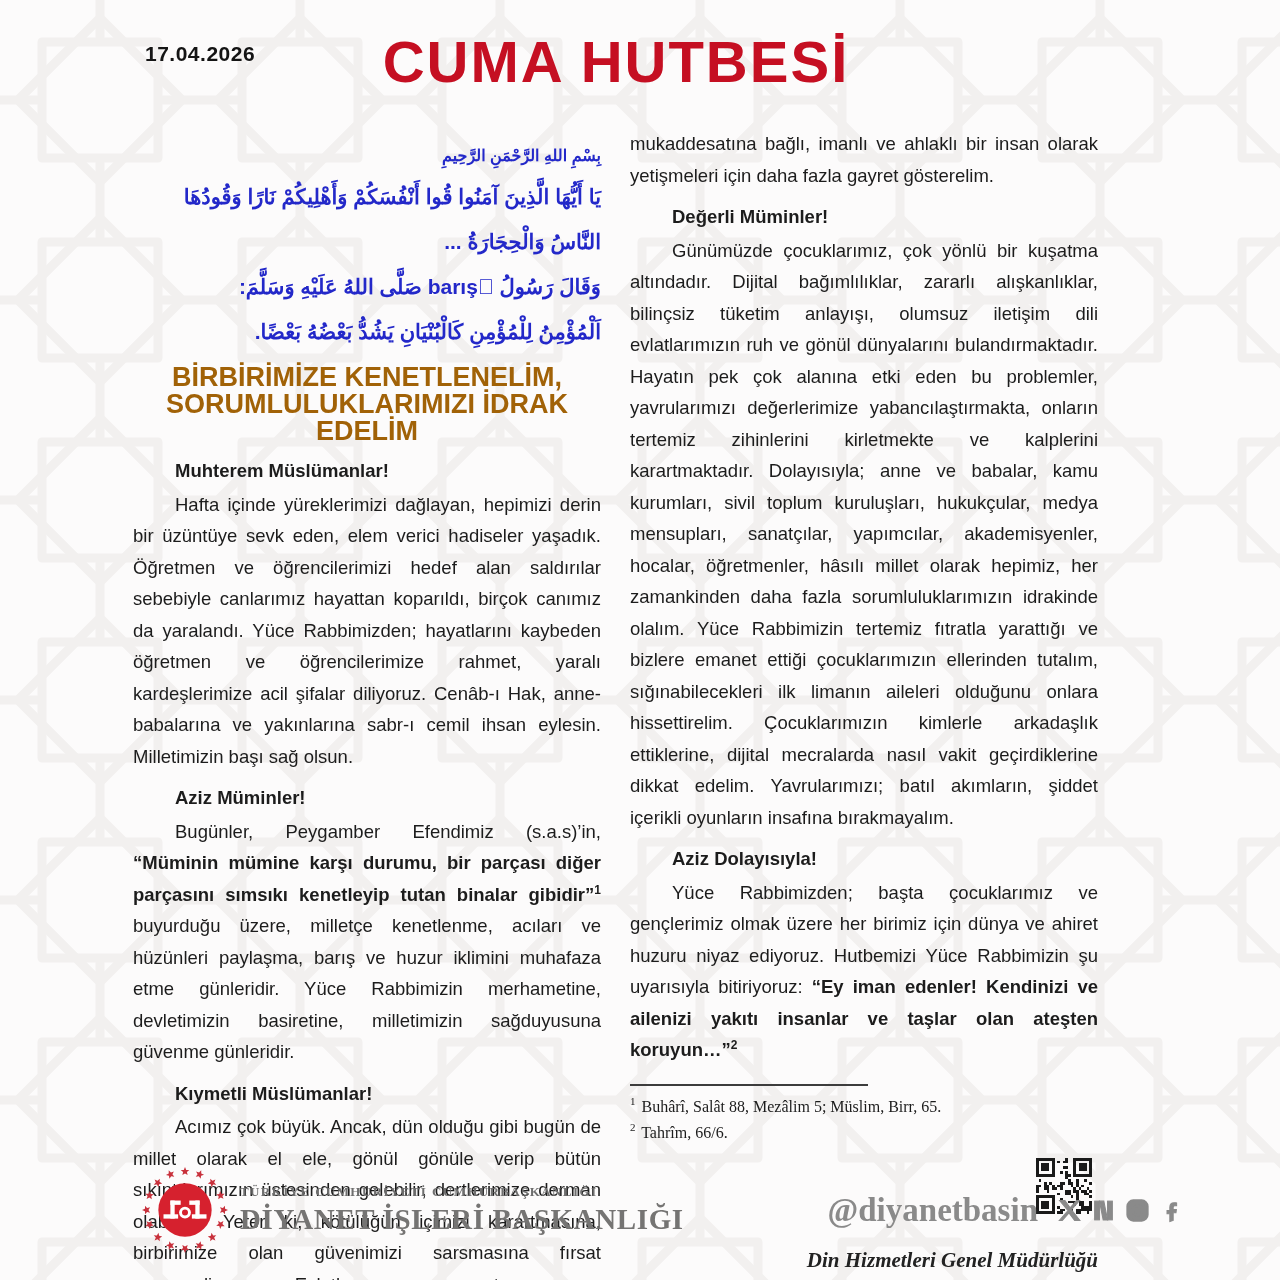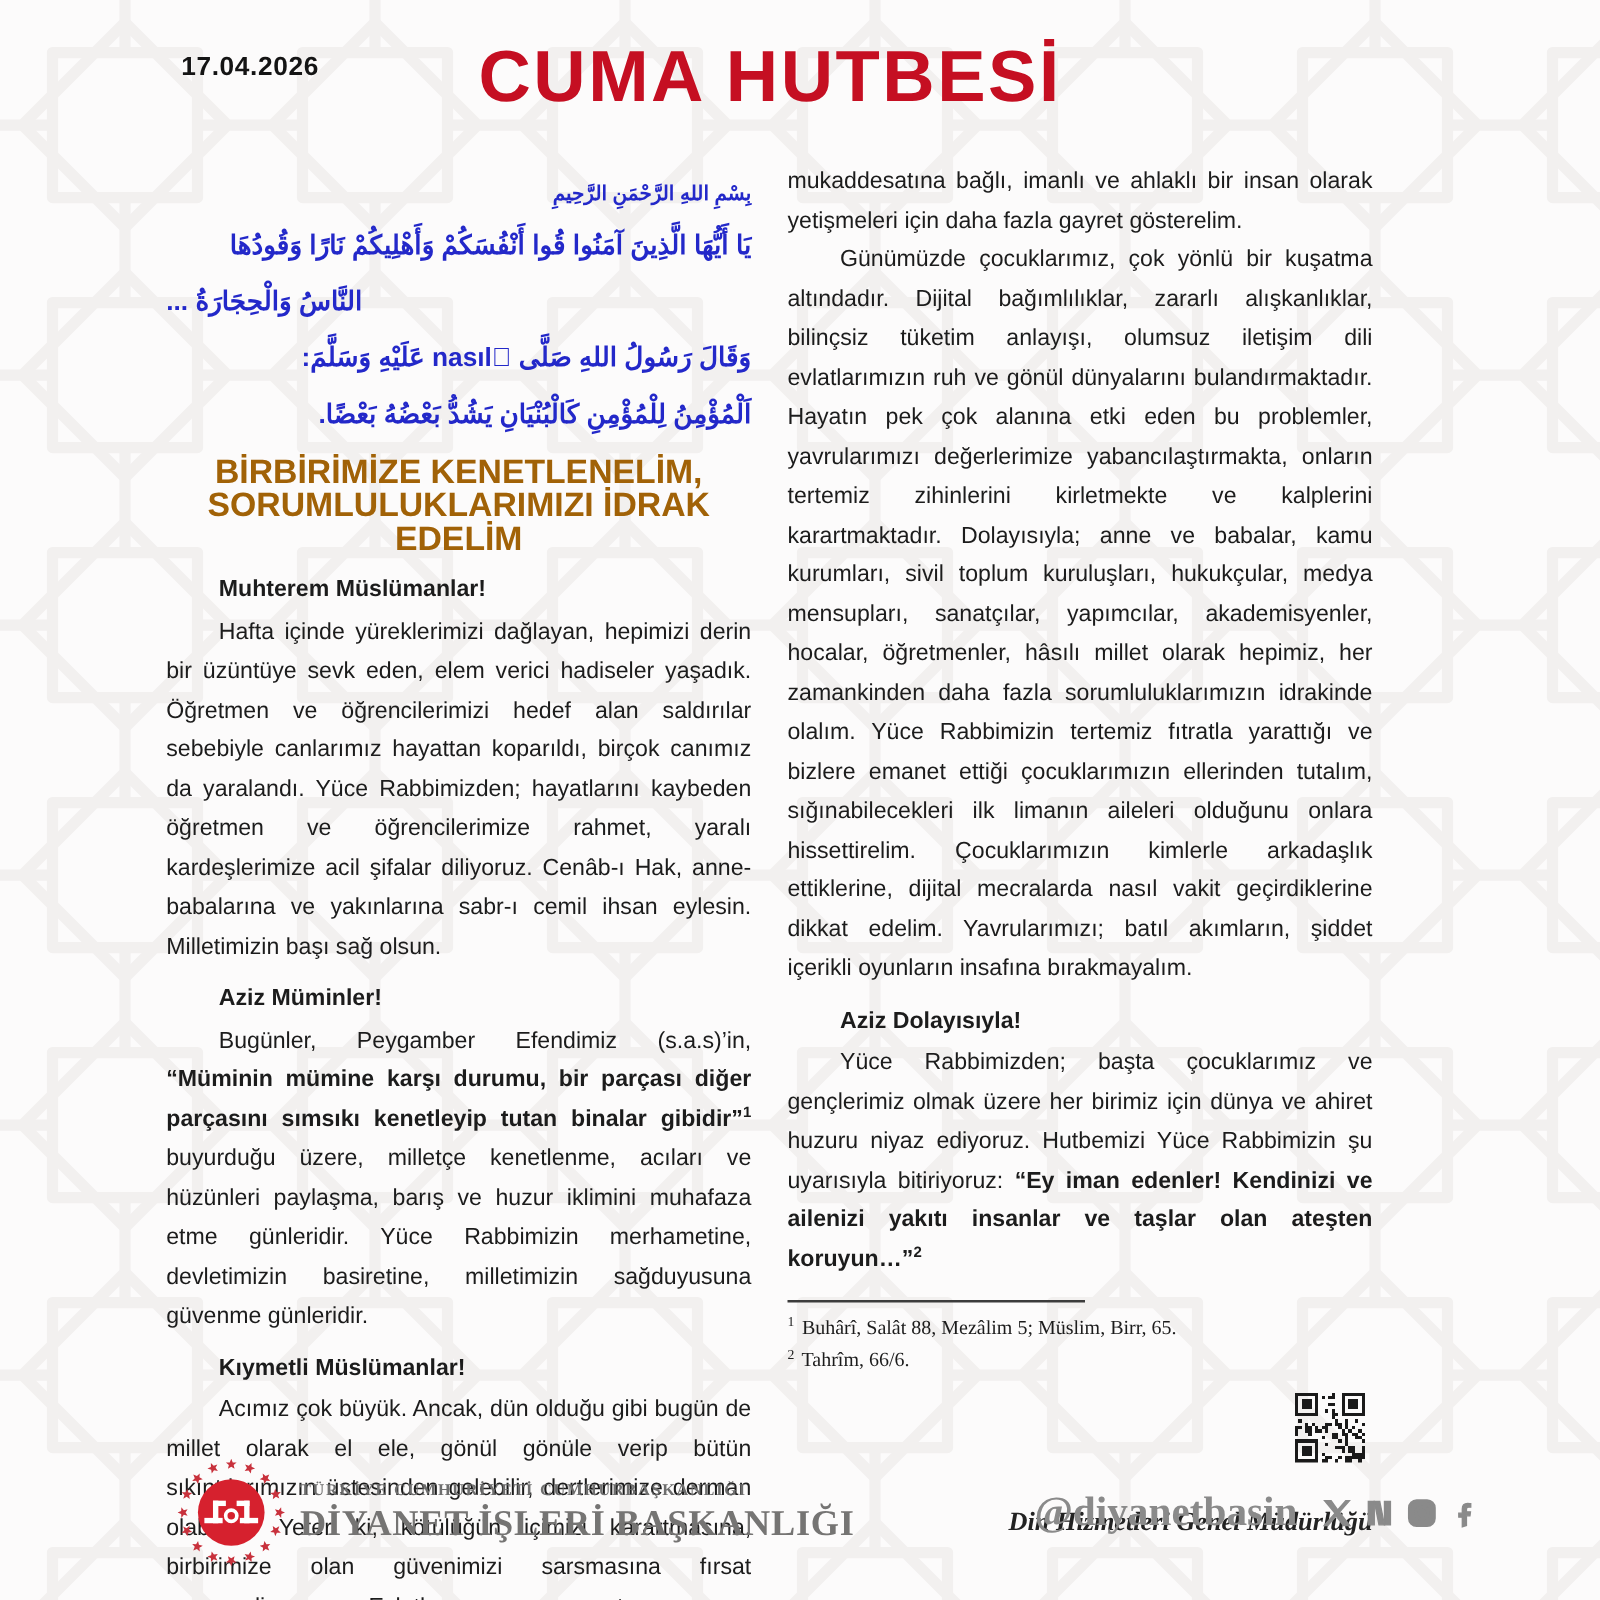--- a/index.html
+++ b/index.html
@@ -67,41 +67,42 @@
     <rect width="1280" height="1280" fill="url(#geo)"></rect>
   </svg>
 
   <div class="date">17.04.2026</div>
   <div class="title">CUMA HUTBESİ</div>
 
   <div class="col col-left">
     <div class="arabic">
         <div class="bismillah" style="text-align: right;">بِسْمِ اللهِ الرَّحْمَنِ الرَّحِيمِ</div>
         <div class="aline" style="text-align: right;">يَا أَيُّهَا الَّذِينَ آمَنُوا قُوا أَنْفُسَكُمْ وَأَهْلِيكُمْ نَارًا وَقُودُهَا</div>
-        <div class="aline" style="text-align: left;">النَّاسُ وَالْحِجَارَةُ ...</div>
-        <div class="aline" style="text-align: right;">وَقَالَ رَسُولُ اللهِ صَلَّى nasılُ عَلَيْهِ وَسَلَّمَ:</div>
+        <div class="aline" style="text-align: right;">النَّاسُ وَالْحِجَارَةُ ...</div>
+        <div class="aline" style="text-align: right;">وَقَالَ رَسُولُ barışِ صَلَّى اللهُ عَلَيْهِ وَسَلَّمَ:</div>
         <div class="aline" style="">اَلْمُؤْمِنُ لِلْمُؤْمِنِ كَالْبُنْيَانِ يَشُدُّ بَعْضُهُ بَعْضًا.</div>
       </div>
     <div class="headline">
       <div>BİRBİRİMİZE KENETLENELİM,</div>
       <div>SORUMLULUKLARIMIZI İDRAK EDELİM</div>
     </div>
     <div>
         <div class="subheading">Muhterem Müslümanlar!</div>
         <div class="para"><span>Hafta içinde yüreklerimizi dağlayan, hepimizi derin bir üzüntüye sevk eden, elem verici hadiseler yaşadık. Öğretmen ve öğrencilerimizi hedef alan saldırılar sebebiyle canlarımız hayattan koparıldı, birçok canımız da yaralandı. Yüce Rabbimizden; hayatlarını kaybeden öğretmen ve öğrencilerimize rahmet, yaralı kardeşlerimize acil şifalar diliyoruz. Cenâb-ı Hak, anne-babalarına ve yakınlarına sabr-ı cemil ihsan eylesin. Milletimizin başı sağ olsun.</span></div>
         <div class="subheading">Aziz Müminler!</div>
         <div class="para"><span>Bugünler, Peygamber Efendimiz (s.a.s)’in, </span><span class="b">“Müminin mümine karşı durumu, bir parçası diğer parçasını sımsıkı kenetleyip tutan binalar gibidir”</span><sup class="b">1</sup><span> buyurduğu üzere, milletçe kenetlenme, acıları ve hüzünleri paylaşma, barış ve huzur iklimini muhafaza etme günleridir. Yüce Rabbimizin merhametine, devletimizin basiretine, milletimizin sağduyusuna güvenme günleridir.</span></div>
         <div class="subheading">Kıymetli Müslümanlar!</div>
         <div class="para cont"><span>Acımız çok büyük. Ancak, dün olduğu gibi bugün de millet olarak el ele, gönül gönüle verip bütün sıkıntılarımızın üstesinden gelebilir, dertlerimize derman olabiliriz. Yeter ki, kötülüğün içimizi karartmasına, birbirimize olan güvenimizi sarsmasına fırsat vermeyelim. Evlatlarımızın; vatan ve</span></div>
       </div>
   </div>
 
   <div class="col col-right">
     <div>
         <div class="para noindent"><span>mukaddesatına bağlı, imanlı ve ahlaklı bir insan olarak yetişmeleri için daha fazla gayret gösterelim.</span></div>
+        <div class="subheading">Değerli Müminler!</div>
         <div class="para"><span>Günümüzde çocuklarımız, çok yönlü bir kuşatma altındadır. Dijital bağımlılıklar, zararlı alışkanlıklar, bilinçsiz tüketim anlayışı, olumsuz iletişim dili evlatlarımızın ruh ve gönül dünyalarını bulandırmaktadır. Hayatın pek çok alanına etki eden bu problemler, yavrularımızı değerlerimize yabancılaştırmakta, onların tertemiz zihinlerini kirletmekte ve kalplerini karartmaktadır. Dolayısıyla; anne ve babalar, kamu kurumları, sivil toplum kuruluşları, hukukçular, medya mensupları, sanatçılar, yapımcılar, akademisyenler, hocalar, öğretmenler, hâsılı millet olarak hepimiz, her zamankinden daha fazla sorumluluklarımızın idrakinde olalım. Yüce Rabbimizin tertemiz fıtratla yarattığı ve bizlere emanet ettiği çocuklarımızın ellerinden tutalım, sığınabilecekleri ilk limanın aileleri olduğunu onlara hissettirelim. Çocuklarımızın kimlerle arkadaşlık ettiklerine, dijital mecralarda nasıl vakit geçirdiklerine dikkat edelim. Yavrularımızı; batıl akımların, şiddet içerikli oyunların insafına bırakmayalım.</span></div>
         <div class="subheading">Aziz Dolayısıyla!</div>
         <div class="para"><span>Yüce Rabbimizden; başta çocuklarımız ve gençlerimiz olmak üzere her birimiz için dünya ve ahiret huzuru niyaz ediyoruz. Hutbemizi Yüce Rabbimizin şu uyarısıyla bitiriyoruz: </span><span class="b">“Ey iman edenler! Kendinizi ve ailenizi yakıtı insanlar ve taşlar olan ateşten koruyun…”</span><sup class="b">2</sup></div>
       </div>
     <div class="fn-divider"></div>
     <div class="footnotes">
         <div><sup>1</sup> Buhârî, Salât 88, Mezâlim 5; Müslim, Birr, 65.</div>
         <div><sup>2</sup> Tahrîm, 66/6.</div>
       </div>
     <div class="qr-row">

